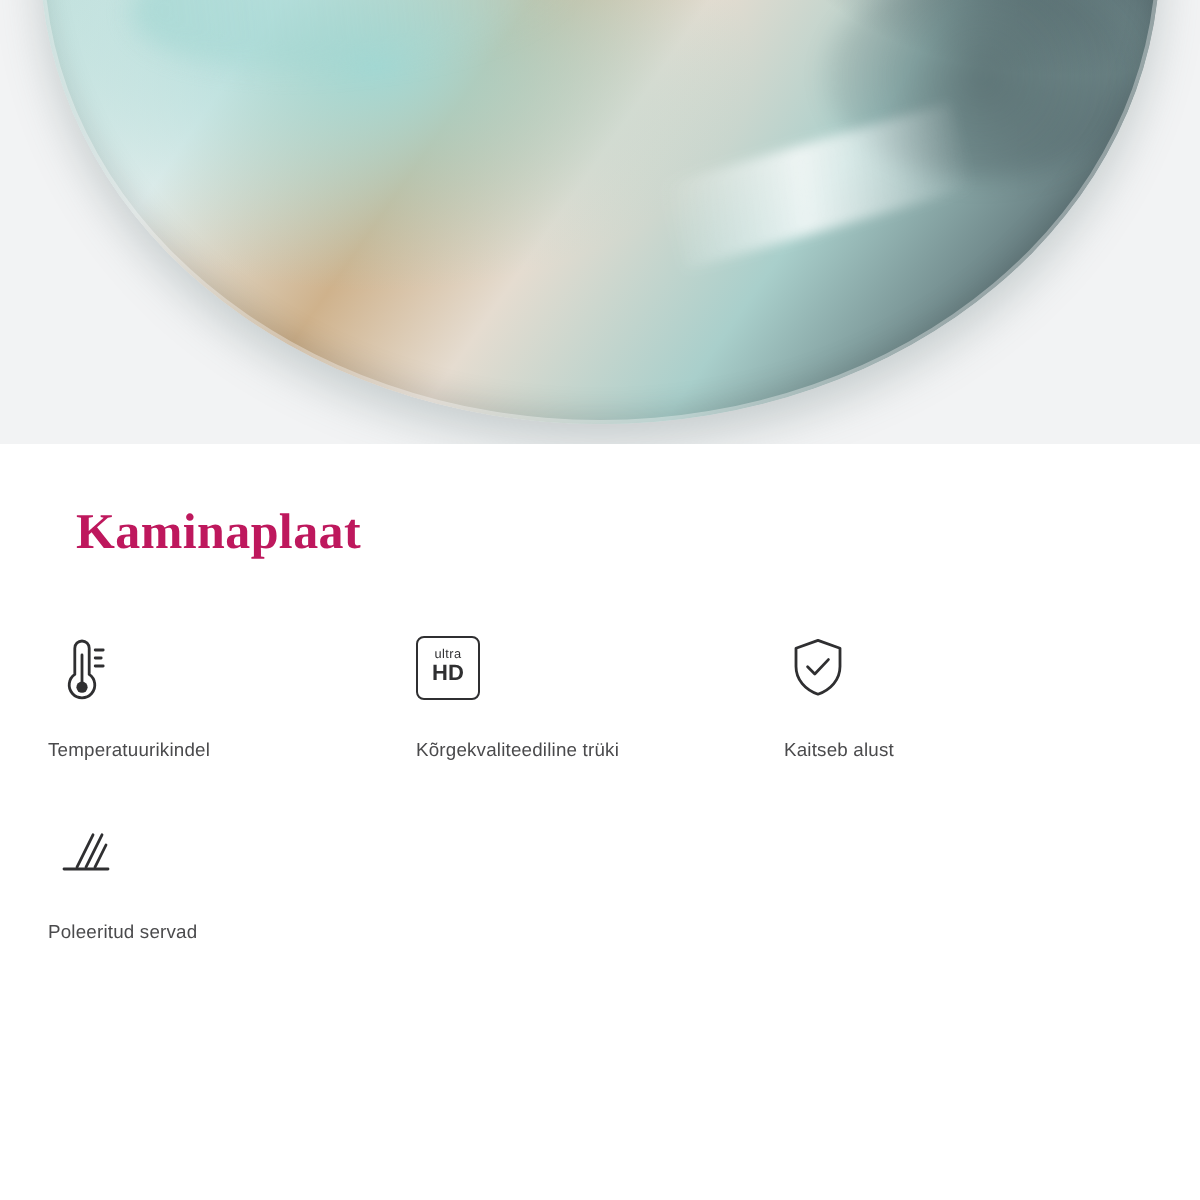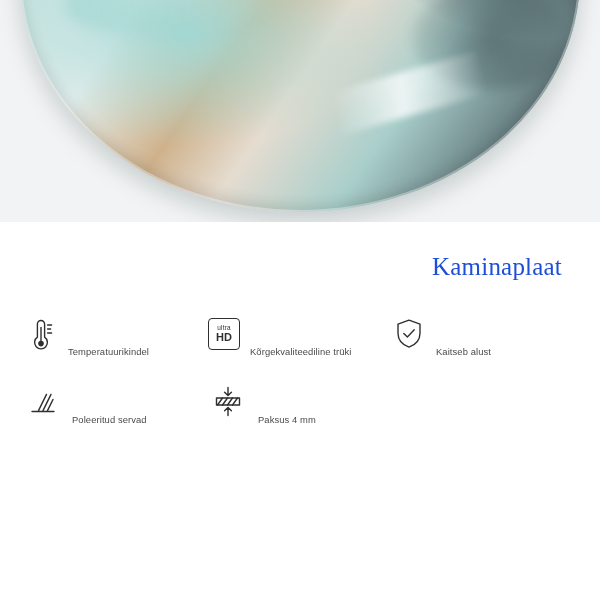--- a/index.html
+++ b/index.html
@@ -80,25 +80,24 @@
   
   .content {
     padding: 14px 38px 0 38px;
     box-sizing: border-box;
   }
 
   .headline {
     font-family: "Liberation Serif", serif;
     font-size: 25px;
     line-height: 1.32;
-    color: #1d4ed8;
-    font-weight: 400;
+    color: #be185d;
+    font-weight: 700;
     margin: 14px 0 18px 0;
     letter-spacing: 0.2px;
-    text-align: right;
   }
   .headline .l2 { display: block; }
 
   .body-copy {
     font-size: 11.2px;
     line-height: 1.85;
     color: #3a3a3c;
     max-width: 540px;
     margin: 0 0 26px 0;
   }
@@ -106,33 +105,32 @@
   
   .features {
     display: grid;
     grid-template-columns: repeat(3, 1fr);
     row-gap: 22px;
     padding: 10px 24px 0 24px;
     box-sizing: border-box;
   }
   .feature {
     display: flex;
-    flex-direction: row;
-    align-items: flex-end;
+    flex-direction: column;
+    align-items: flex-start;
     justify-content: flex-start;
-    gap: 10px;
   }
   .feature .ico {
     height: 46px;
     display: flex;
     align-items: center;
     justify-content: center;
   }
   .feature .cap {
-    margin-top: 0;
+    margin-top: 12px;
     font-size: 9.4px;
     color: #4a4a4c;
     text-align: center;
     letter-spacing: 0.1px;
   }
   svg { display: block; }
   .stroke {
     fill: none;
     stroke: #2f2f31;
     stroke-width: 1.4;
@@ -213,26 +211,15 @@
     <div class="feature">
       <div class="ico">
         <svg width="38" height="34" viewBox="0 0 38 34">
           <path class="stroke" d="M8 26.5h22"></path>
           <path class="stroke" d="M14.5 25.6l8-16.2M19 25.6l8-16.2M23.5 25.6l5.5-11.1"></path>
         </svg>
       </div>
       <div class="cap">Poleeritud servad</div>
     </div>
 
-    <div class="feature">
-      <div class="ico">
-        <svg width="40" height="40" viewBox="0 0 40 40">
-          <path class="stroke" d="M20 5.5v7.5M16.6 10.2L20 13.6l3.4-3.4"></path>
-          <rect class="stroke" x="8.5" y="16" width="23" height="7"></rect>
-          <path class="stroke" d="M9.5 23l5-7M14.5 23l5-7M19.5 23l5-7M24.5 23l5-7"></path>
-          <path class="stroke" d="M20 33.5V26M16.6 28.8L20 25.4l3.4 3.4"></path>
-        </svg>
-      </div>
-      <div class="cap">Paksus 4 mm</div>
-    </div>
 
   </div>
 </div>
 
 </body></html>

